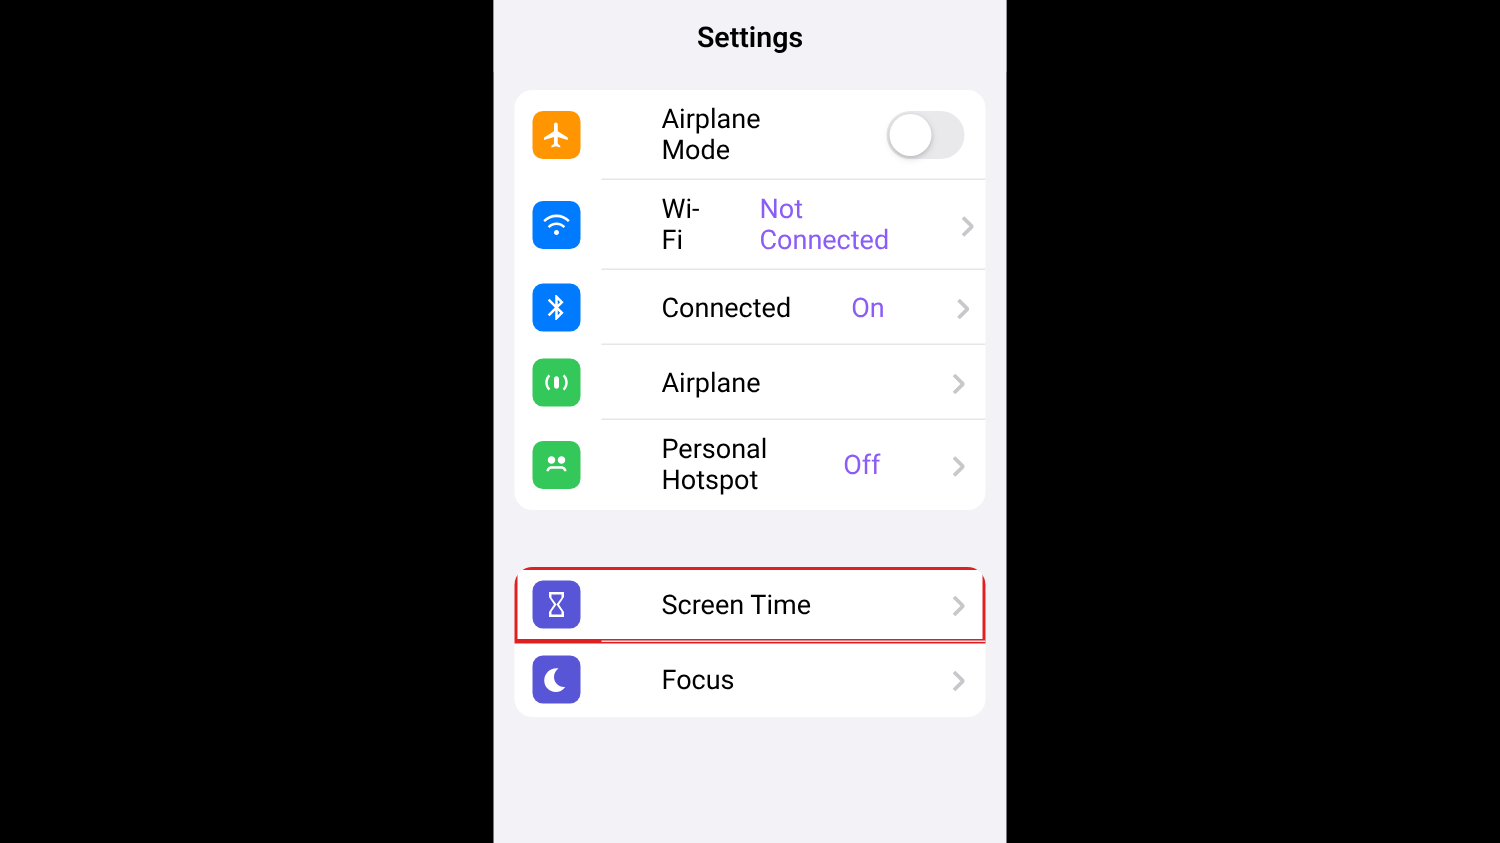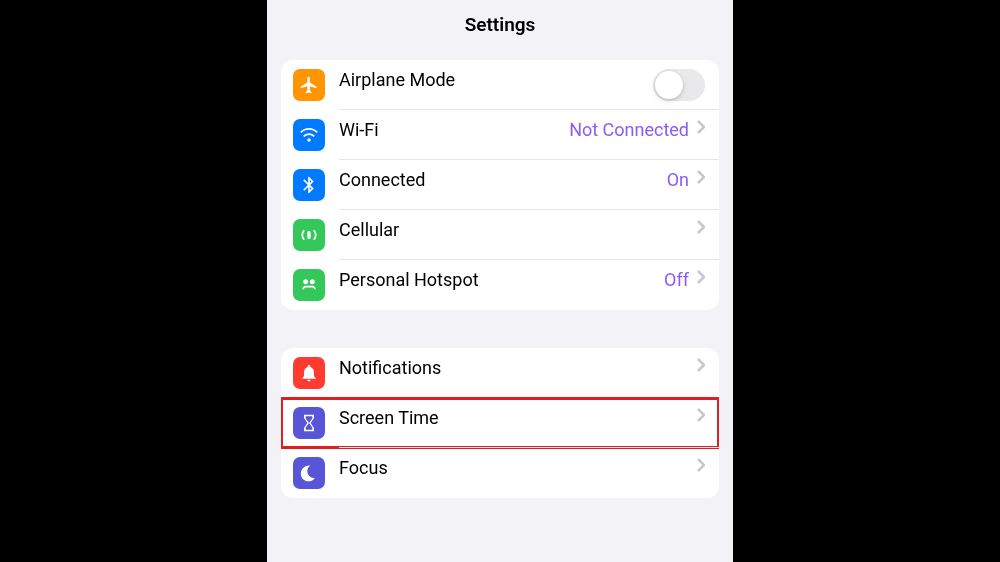--- a/index.html
+++ b/index.html
@@ -11,21 +11,21 @@
       width: 1000px;
       height: 562px;
       background: #000;
       font-family: -apple-system, BlinkMacSystemFont, 'Segoe UI', Roboto, Helvetica, Arial, sans-serif;
       display: flex;
       justify-content: center;
       align-items: flex-start;
       overflow: hidden;
     }
     .phone-container {
-      width: 466px;
+      width: 342px;
       height: 562px;
       background: #f2f2f7;
       overflow: hidden;
     }
     .header {
       height: 48px;
       display: flex;
       align-items: center;
       justify-content: center;
       background: #f2f2f7;
@@ -42,23 +42,25 @@
       overflow: hidden;
     }
     .section.first {
       margin-top: 12px;
     }
     .section.second {
       margin-top: 38px;
     }
     .row {
       display: flex;
+      align-items: center;
       padding: 9px 14px 9px 12px;
       min-height: 50px;
       position: relative;
+      gap: 40px;
     }
     .row:not(:last-child)::after {
       content: '';
       position: absolute;
       left: 58px;
       right: 0;
       bottom: 0;
       height: 1px;
       background: #e5e5ea;
     }
@@ -180,21 +182,21 @@
           </svg>
       </div>
     </div>
 
     <div class="row">
       <div class="icon-box bg-green">
         <svg viewBox="0 0 24 24">
             <path d="M12 7c-1.1 0-2 .9-2 2v6c0 1.1.9 2 2 2s2-.9 2-2V9c0-1.1-.9-2-2-2zM7.05 7.05L5.64 5.64C3.98 7.3 3 9.53 3 12s.98 4.7 2.64 6.36l1.41-1.41C5.79 15.68 5 13.93 5 12s.79-3.68 2.05-4.95zm9.9 0C18.21 8.32 19 10.07 19 12s-.79 3.68-2.05 4.95l1.41 1.41C20.02 16.7 21 14.47 21 12s-.98-4.7-2.64-6.36l-1.41 1.41z"></path>
           </svg>
       </div>
-      <div class="row-label">Cellular</div>
+      <div class="row-label">Airplane</div>
       <div class="chevron">
         <svg viewBox="0 0 8 14">
             <polyline points="1,1 7,7 1,13"></polyline>
           </svg>
       </div>
     </div>
 
     <div class="row">
       <div class="icon-box bg-green">
         <svg viewBox="0 0 24 24">
@@ -207,33 +209,20 @@
         <svg viewBox="0 0 8 14">
             <polyline points="1,1 7,7 1,13"></polyline>
           </svg>
       </div>
     </div>
 
   </div>
 
   <div class="section second">
 
-    <div class="row">
-      <div class="icon-box bg-red">
-        <svg viewBox="0 0 24 24">
-            <path d="M12 22c1.1 0 2-.9 2-2h-4c0 1.1.9 2 2 2zm6-6v-5c0-3.07-1.63-5.64-4.5-6.32V4c0-.83-.67-1.5-1.5-1.5s-1.5.67-1.5 1.5v.68C7.64 5.36 6 7.92 6 11v5l-2 2v1h16v-1l-2-2z"></path>
-          </svg>
-      </div>
-      <div class="row-label">Notifications</div>
-      <div class="chevron">
-        <svg viewBox="0 0 8 14">
-            <polyline points="1,1 7,7 1,13"></polyline>
-          </svg>
-      </div>
-    </div>
 
 
     <div class="row highlighted">
       <div class="icon-box bg-indigo">
         <svg viewBox="0 0 24 24">
             <path d="M6 2h12v4l-4 6 4 6v4H6v-4l4-6-4-6V2zm2 2v2.5L12 12l4-5.5V4H8zm0 16h8v-2.5L12 12l-4 5.5V20z"></path>
           </svg>
       </div>
       <div class="row-label">Screen Time</div>
       <div class="chevron">

